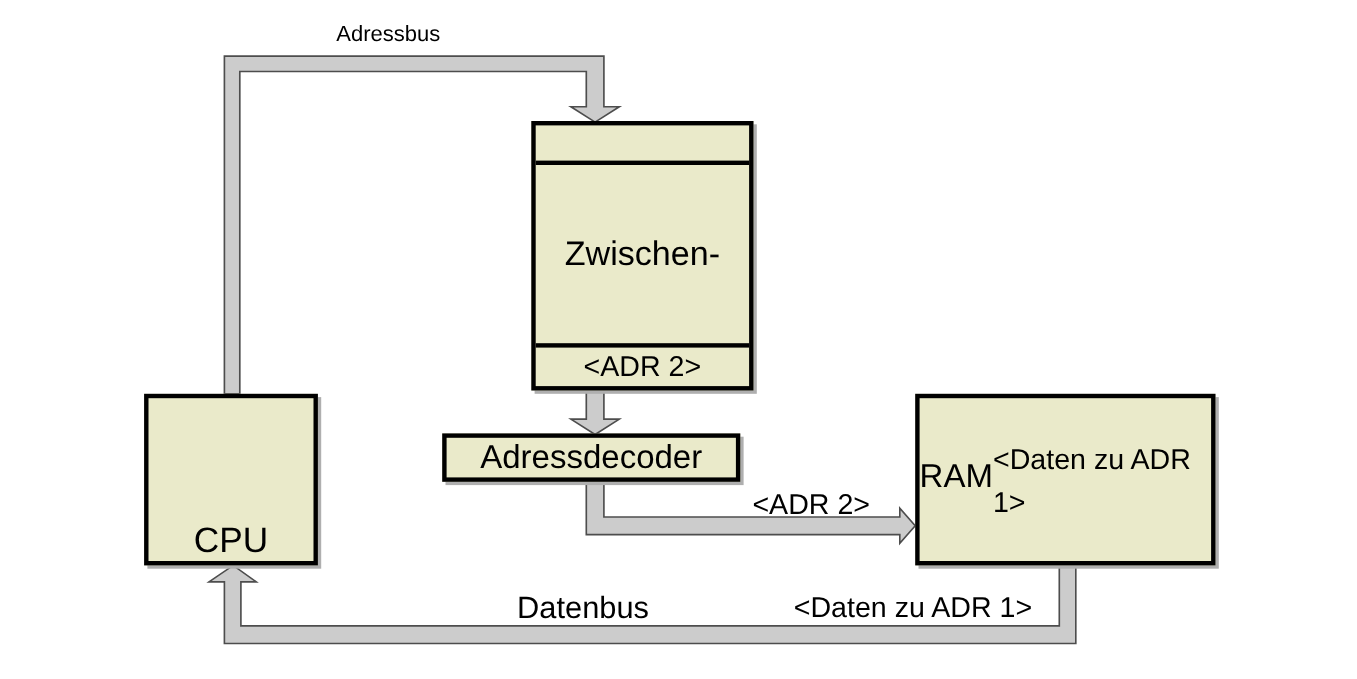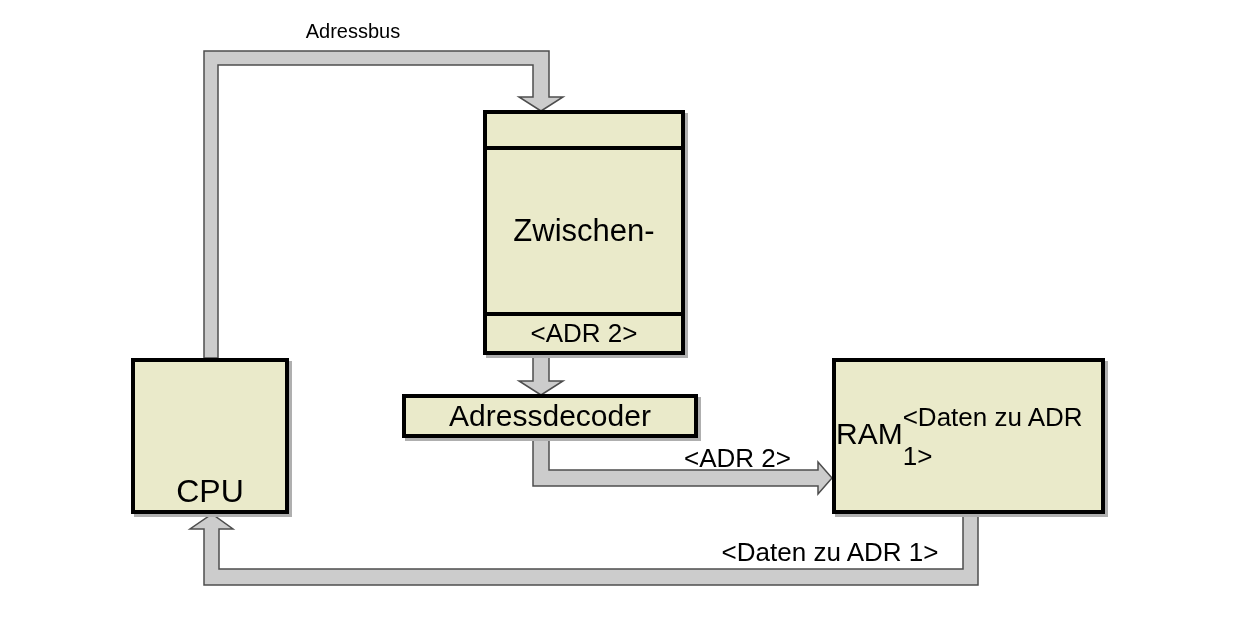--- a/index.html
+++ b/index.html
@@ -49,21 +49,21 @@
     flex: 1;
     display: flex; flex-direction: column;
     align-items: center; justify-content: center;
     font-size: 31px; line-height: 38px;
   }
   .buf-bottom {
     height: 35px;
     display: flex; align-items: center; justify-content: center;
     font-size: 26px;
   }
-  .decoder { left: 402px; top: 394px; width: 296px; height: 44px; font-size: 30px; }
+  .decoder { left: 402px; top: 394px; width: 271px; height: 44px; font-size: 30px; }
   .ram {
     left: 832px; top: 358px; width: 273px; height: 156px;
     flex-direction: row;
     justify-content: flex-start;
     padding-top: 2px;
   }
   .ram-title { font-size: 30px; line-height: 32px; margin-bottom: 7px; }
   .ram-entry { font-size: 26px; line-height: 39px; }
   .lbl {
     position: absolute;
@@ -107,15 +107,16 @@
     <span>Adressdecoder</span>
   </div>
 
   <div class="box ram">
     <div class="ram-title">RAM</div>
     <div class="ram-entry">&lt;Daten zu ADR 1&gt;</div>
   </div>
 
   <div class="lbl adressbus">Adressbus</div>
   <div class="lbl adr2">&lt;ADR 2&gt;</div>
+  <div class="lbl datenbus">Datenbus</div>
   <div class="lbl daten1">&lt;Daten zu ADR 1&gt;</div>
 
 </div>
 
 </body></html>

